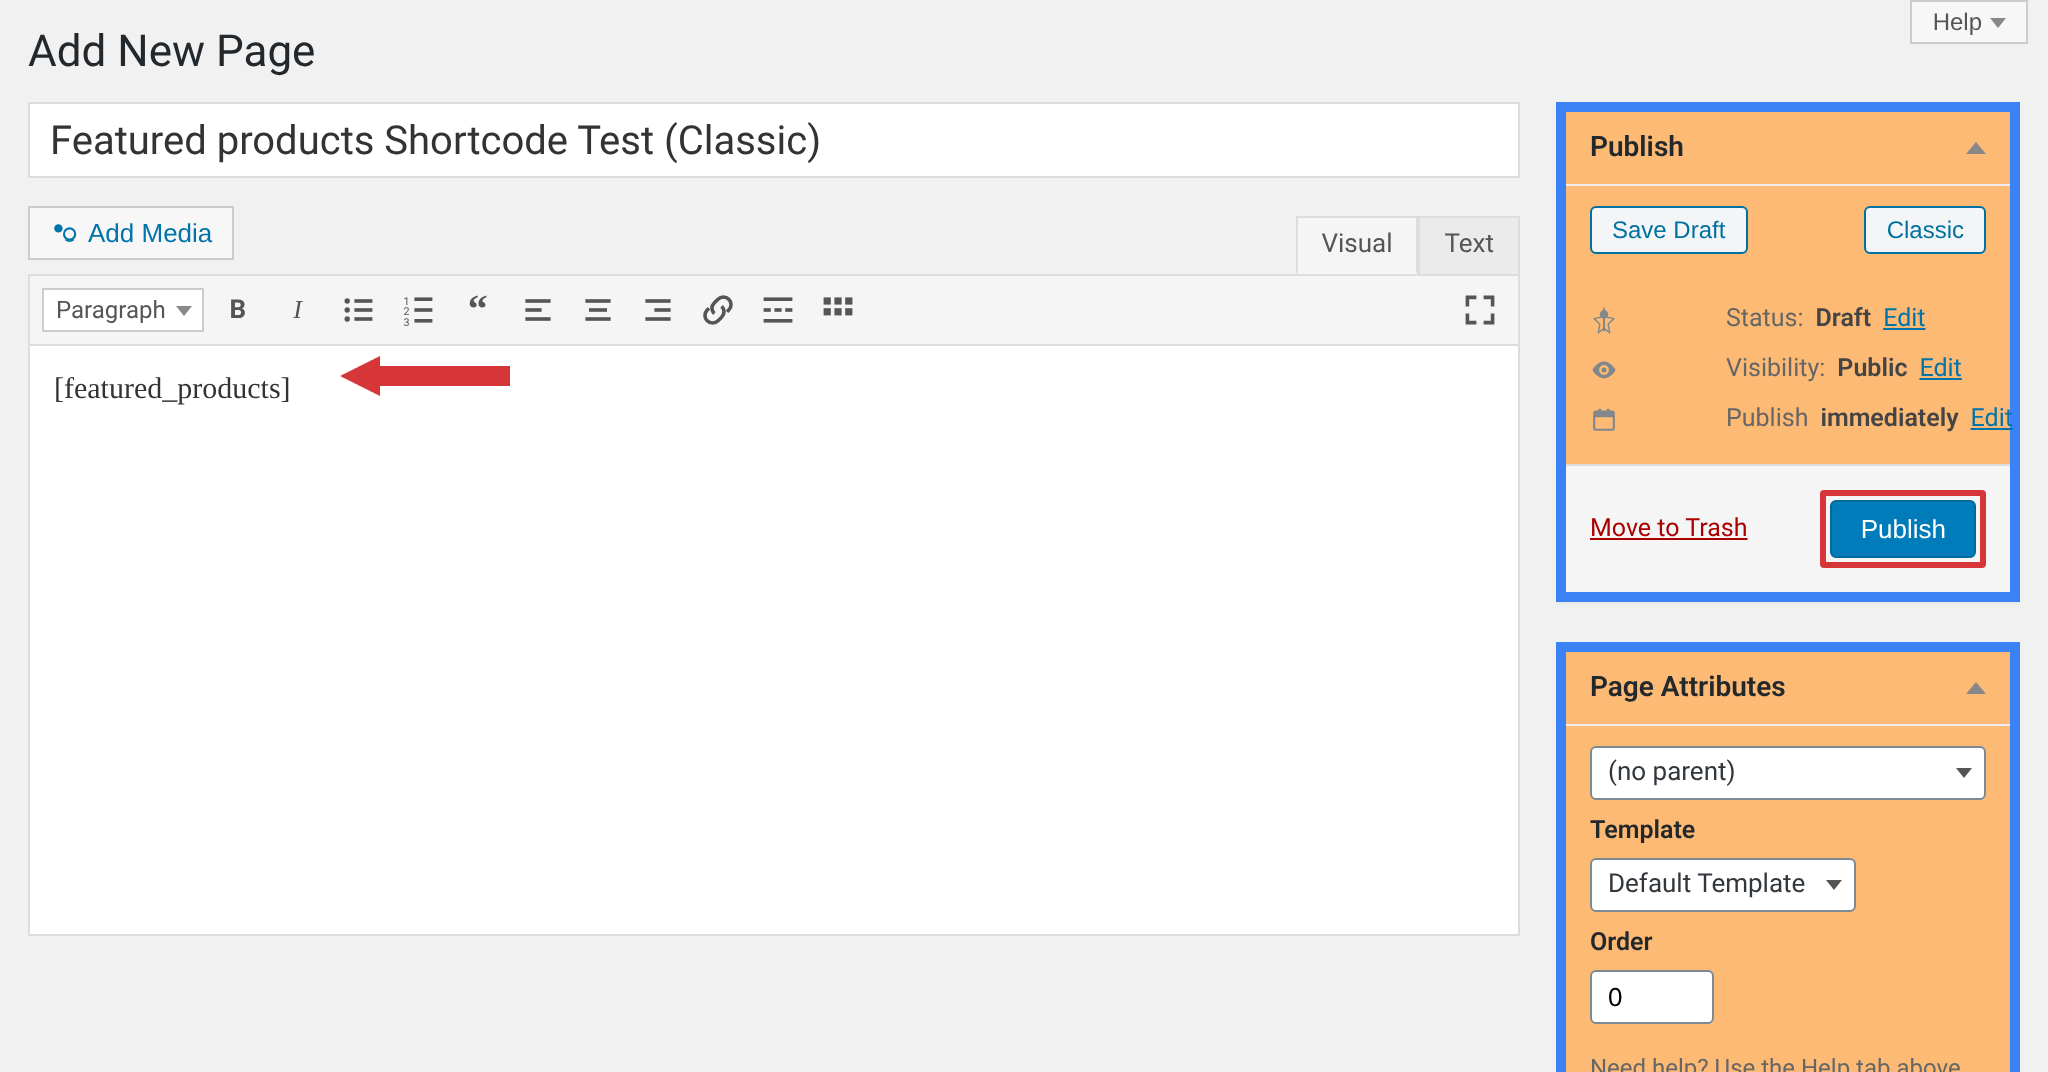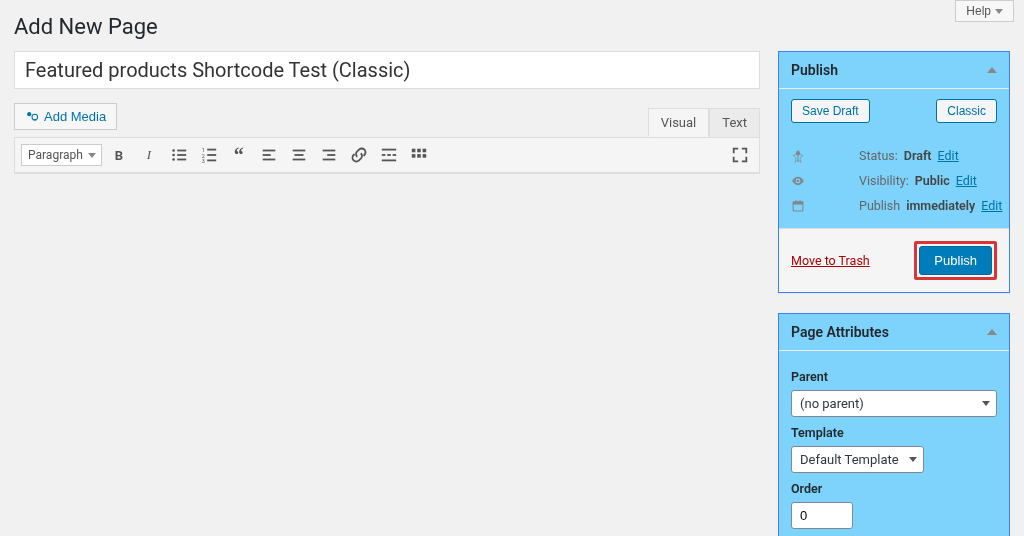--- a/index.html
+++ b/index.html
@@ -164,22 +164,22 @@
 
   .red-arrow {
     position: absolute;
     left: 155px;
     top: 4px;
     pointer-events: none;
   }
 
   
   .postbox {
-    background: #7dd3fc;
-    border: 1px solid #3b82f6;
+    background: #fdba74;
+    border: 5px solid #3b82f6;
     box-shadow: 0 1px 1px rgba(0,0,0,0.04);
     margin-bottom: 20px;
   }
   .postbox-header {
     border-bottom: 1px solid #eee;
     padding: 10px 12px;
     display: flex;
     justify-content: space-between;
     align-items: center;
   }
@@ -406,20 +406,28 @@
             </svg>
         </div>
         <div class="tb-spacer"></div>
         <div class="tb-btn">
           <svg viewBox="0 0 20 20" fill="none" stroke="#555" stroke-width="2">
               <path d="M3 8V3h5M17 8V3h-5M3 12v5h5M17 12v5h-5"></path>
             </svg>
         </div>
       </div>
 
+      <div class="editor-body">
+        <span>[featured_products]</span>
+        <div class="red-arrow">
+          <svg width="90" height="22" viewBox="0 0 90 22">
+            <polygon points="0,11 20,1 20,6 85,6 85,16 20,16 20,21" fill="#d63638"></polygon>
+          </svg>
+        </div>
+      </div>
 
     </div>
   </div>
 
   <div class="right-col">
 
     <div class="postbox">
       <div class="postbox-header">
         <h2>Publish</h2>
         <div class="toggle-indicator"></div>
@@ -467,21 +475,20 @@
         </span>
       </div>
     </div>
 
     <div class="postbox">
       <div class="postbox-header">
         <h2>Page Attributes</h2>
         <div class="toggle-indicator"></div>
       </div>
       <div class="postbox-body">
-        <label class="attr-label">Parent</label>
         <div class="attr-select">
           <span>(no parent)</span>
           <span class="chev"></span>
         </div>
 
         <label class="attr-label">Template</label>
         <div class="attr-select narrow">
           <span>Default Template</span>
           <span class="chev"></span>
         </div>

